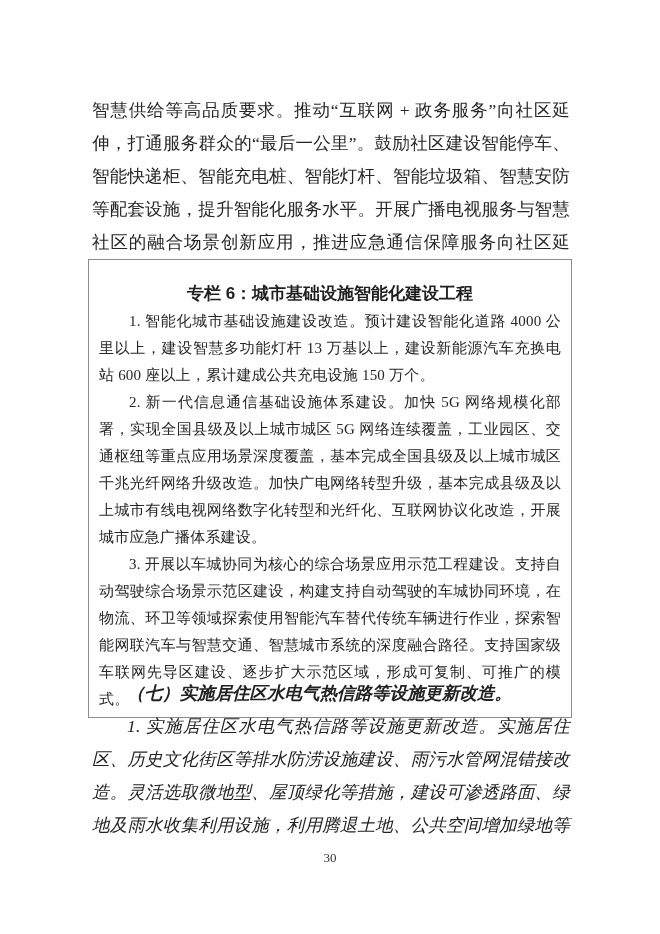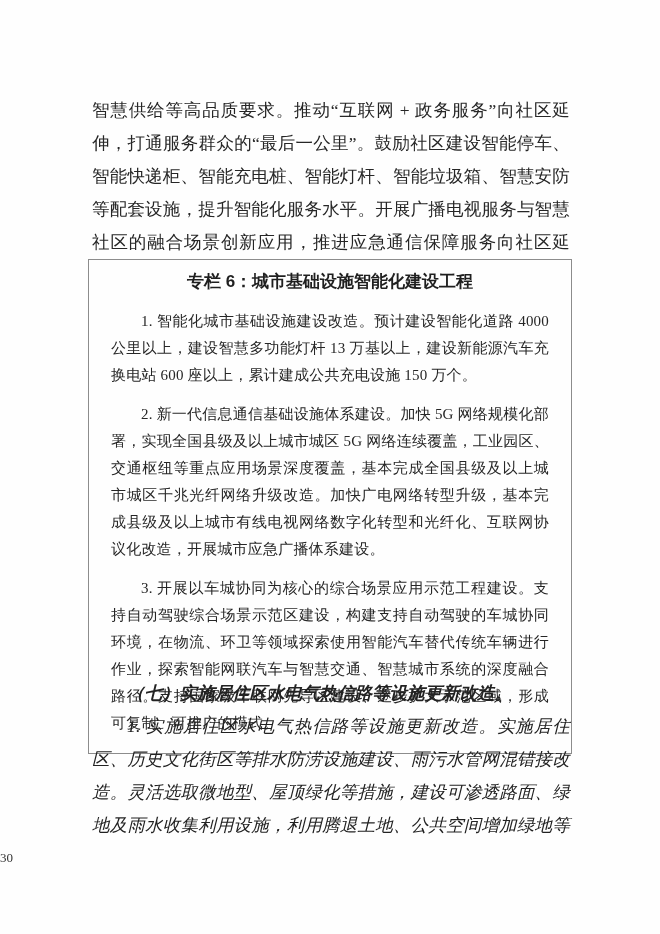--- a/index.html
+++ b/index.html
@@ -27,38 +27,38 @@
     letter-spacing: 0.2px;
     margin: 0;
   }
   .feature-box {
     position: absolute;
     left: 88px;
     top: 259px;
     width: 484px;
     box-sizing: border-box;
     border: 1px solid #8c8c8c;
-    padding: 8px 10px 4px 10px;
+    padding: 20px 10px 4px 10px;
     background: #fefefe;
   }
   .feature-box-title {
     font-family: "Liberation Sans", sans-serif;
     font-weight: bold;
     font-size: 17px;
     line-height: 28px;
     text-align: center;
     color: #1f1f1f;
     margin: 0;
   }
   .feature-box-item {
     font-size: 15px;
     line-height: 27px;
     text-align: justify;
     text-indent: 2em;
-    margin: 12px;
+    margin: 0;
     letter-spacing: 0.2px;
   }
   .section-heading {
     position: absolute;
     left: 92px;
     top: 677px;
     width: 478px;
     font-weight: bold;
     font-style: italic;
     font-size: 17.5px;
@@ -79,20 +79,21 @@
     text-indent: 2em;
     letter-spacing: 0.2px;
     margin: 0;
     color: #222222;
   }
   .page-number {
     position: absolute;
     left: 0;
     right: 0;
     top: 850px;
+    text-align: center;
     font-size: 13px;
     color: #333333;
   }
 </style>
 </head>
 <body>
 
 <div class="page">
 
   <p class="intro-paragraph">智慧供给等高品质要求。推动“互联网 + 政务服务”向社区延伸，打通服务群众的“最后一公里”。鼓励社区建设智能停车、智能快递柜、智能充电桩、智能灯杆、智能垃圾箱、智慧安防等配套设施，提升智能化服务水平。开展广播电视服务与智慧社区的融合场景创新应用，推进应急通信保障服务向社区延伸。</p>

